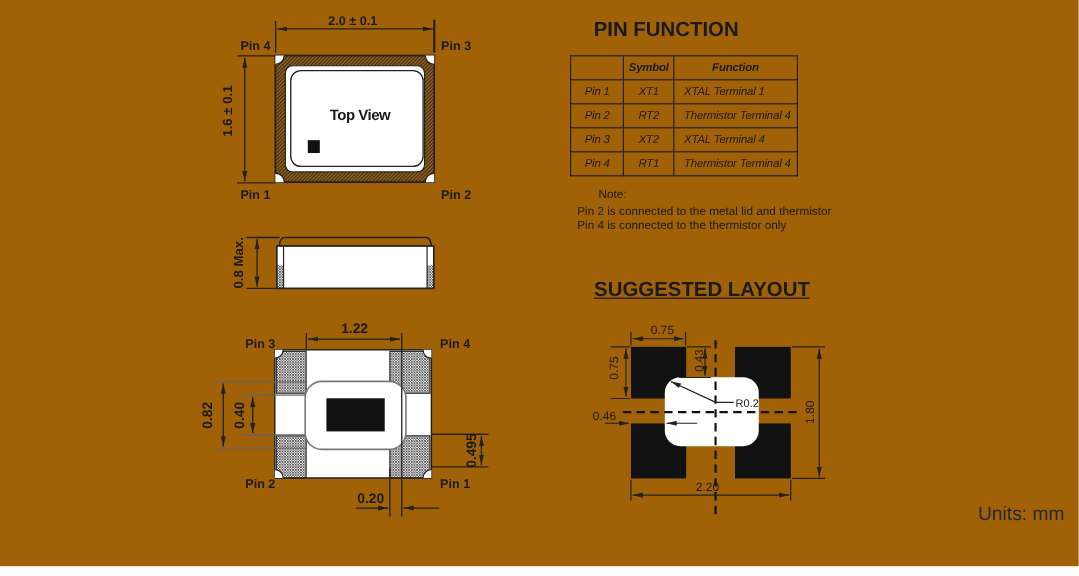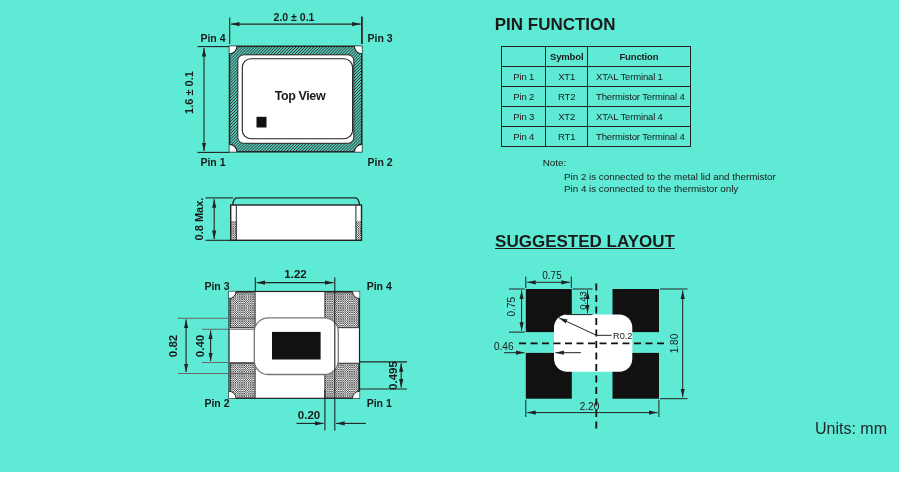--- a/index.html
+++ b/index.html
@@ -1,24 +1,24 @@
 <!DOCTYPE html>
 <html><head>
 <meta charset="utf-8">
 <style>
   html,body{margin:0;padding:0;background:#fff;}
-  #page{position:relative;width:899px;height:472px;background:#5eead4;overflow:hidden;filter:blur(0.45px);
+  #page{position:relative;width:899px;height:472px;background:#a16207;overflow:hidden;filter:blur(0.45px);
         font-family:"Liberation Sans",sans-serif;}
   .abs{position:absolute;}
   .hd{font-weight:bold;font-size:17px;color:#1a1a1a;}
   table.pf{border-collapse:collapse;table-layout:fixed;}
   table.pf td{border:1.3px solid #222;font-size:9.5px;letter-spacing:-0.15px;color:#1a1a1a;padding:0;
               text-align:center;vertical-align:middle;height:19.1px;}
   table.pf td.fn{text-align:left;padding-left:8px;}
-  .note{font-size:9.8px;color:#1a1a1a;line-height:11.8px;margin-left:44px;}
+  .note{font-size:9.8px;color:#1a1a1a;line-height:11.8px;}
 </style>
 </head>
 <body>
 <div id="page">
 <svg class="abs" style="left:0;top:0" width="899" height="480" viewBox="0 0 899 480">
   <defs>
     <pattern id="hat" width="2.1" height="2.1" patternUnits="userSpaceOnUse" patternTransform="rotate(45)">
       <line x1="1.05" y1="0" x2="1.05" y2="2.1" stroke="#2e2e2e" stroke-width="0.95"></line>
     </pattern>
     <pattern id="mesh" width="2.2" height="2.2" patternUnits="userSpaceOnUse">
@@ -184,21 +184,21 @@
     <text x="585.5" y="300.5" font-size="9.5" text-anchor="middle" transform="rotate(-90 585.5 300.5)">0.43</text>
     <text x="613" y="339.3" font-size="9.2">R0.2</text>
     <text x="494" y="350" font-size="10">0.46</text>
     <text x="678" y="343.5" font-size="10" text-anchor="middle" transform="rotate(-90 678 343.5)">1.80</text>
     <text x="589.5" y="409.5" font-size="10" text-anchor="middle">2.20</text>
   </g>
 </svg>
 
 <div class="abs hd" style="left:494.7px;top:15px;">PIN FUNCTION</div>
 
-<table class="pf abs" style="left:501px;top:45.9px;width:188.8px;">
+<table class="pf abs" style="left:475px;top:45.9px;width:188.8px;font-style:italic;">
   <colgroup>
         <col style="width:44.4px">
         <col style="width:41.6px">
         <col style="width:102.8px">
       </colgroup>
   <tbody>
         <tr>
           <td></td>
           <td style="font-weight:bold">Symbol</td>
           <td style="font-weight:bold">Function</td>
@@ -220,18 +220,18 @@
         </tr>
   <tr>
           <td>Pin 4</td>
           <td>RT1</td>
           <td class="fn">Thermistor Terminal 4</td>
         </tr>
 </tbody>
     </table>
 
 <div class="abs note" style="left:498.8px;top:157px;">Note:</div>
-<div class="abs note" style="left:520px;top:170.8px;">Pin 2 is connected to the metal lid and thermistor<br>Pin 4 is connected to the thermistor only</div>
+<div class="abs note" style="left:481px;top:170.8px;">Pin 2 is connected to the metal lid and thermistor<br>Pin 4 is connected to the thermistor only</div>
 
 <div class="abs hd" style="left:495.1px;top:231.5px;text-decoration:underline;">SUGGESTED LAYOUT</div>
 
 <div class="abs" style="left:815px;top:419.5px;font-size:16px;color:#26262e;">Units: mm</div>
 </div>
 
 </body></html>

